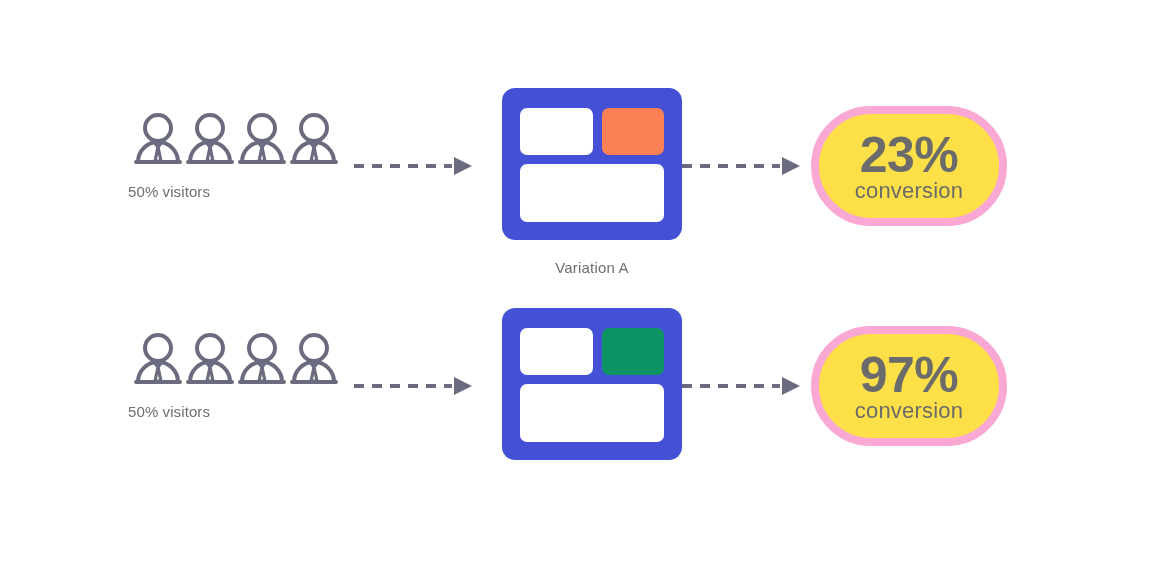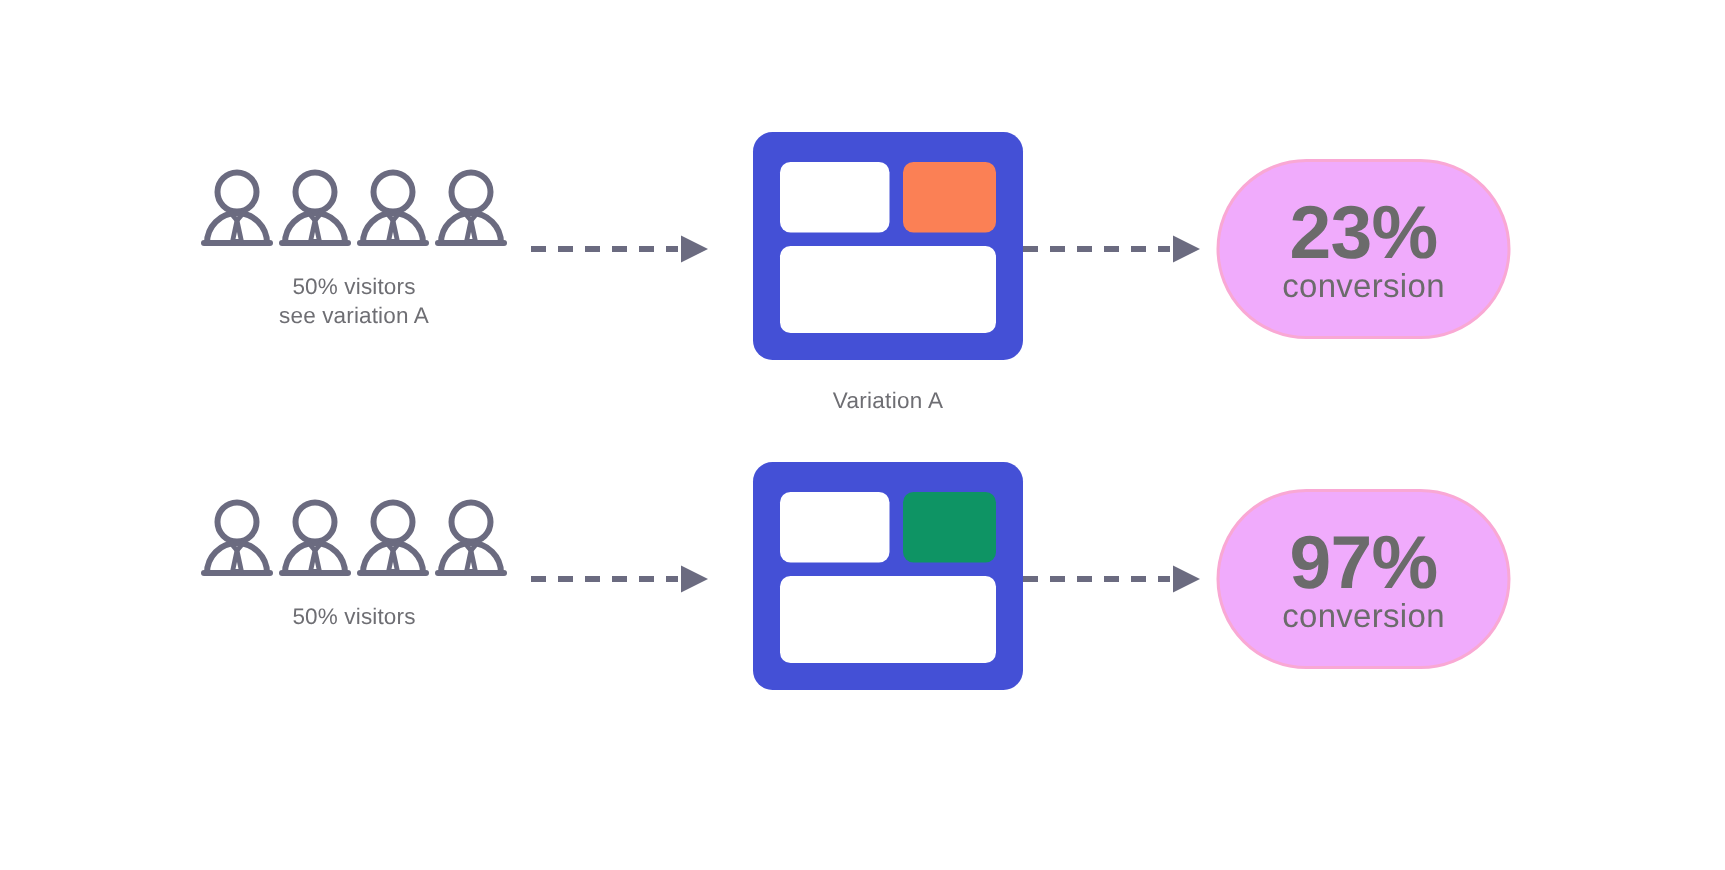--- a/index.html
+++ b/index.html
@@ -31,21 +31,20 @@
   }
   .flow-row.row-a { top: 60px; }
   .flow-row.row-b { top: 280px; }
 
   
   .visitors {
     position: absolute;
     left: 128px;
     top: 50px;
     width: 216px;
-    text-align: center;
   }
   .visitor-icons {
     display: flex;
     justify-content: center;
     align-items: flex-end;
     gap: 0px;
     height: 56px;
   }
   .visitor-icons svg { display: block; }
 
@@ -115,28 +114,28 @@
     letter-spacing: 0.2px;
   }
 
   
   .conversion {
     position: absolute;
     left: 811px;
     top: 46px;
     width: 196px;
     height: 120px;
-    border: 2px solid #f9a8d4;
+    border: 8px solid #f9a8d4;
     border-radius: 60px;
     box-sizing: border-box;
     display: flex;
     flex-direction: column;
     align-items: center;
     justify-content: center;
-    background: #f0abfc;
+    background: #fde047;
   }
   .conversion-value {
     font-size: 50px;
     font-weight: bold;
     color: #6b6b6b;
     line-height: 1;
     letter-spacing: -0.5px;
   }
   .conversion-label {
     margin-top: 0;
@@ -187,21 +186,20 @@
             <circle cx="26" cy="18" r="13" fill="none" stroke="#6b6b80" stroke-width="4"></circle>
             <path d="M6 52 A20 20 0 0 1 46 52" fill="none" stroke="#6b6b80" stroke-width="4"></path>
             <line x1="4" y1="52" x2="48" y2="52" stroke="#6b6b80" stroke-width="4" stroke-linecap="round"></line>
             <path d="M21 31 L26 37 L31 31" fill="none" stroke="#6b6b80" stroke-width="3.2" stroke-linejoin="round"></path>
             <path d="M26 37 L23 51 L26 51 L29 51 Z" fill="none" stroke="#6b6b80" stroke-width="3.2" stroke-linejoin="round"></path>
           </svg>
         </span>
       </div>
       <div class="visitors-caption">
         <span class="line">50% visitors</span>
-        <span class="line">see variation A</span>
       </div>
     </div>
 
     <div class="arrow arrow-1">
       <svg width="122" height="22" viewBox="0 0 122 22">
         <line x1="2" y1="11" x2="100" y2="11" stroke="#6b6b80" stroke-width="4" stroke-dasharray="10 8" stroke-linecap="butt"></line>
         <path d="M102 2 L120 11 L102 20 Z" fill="#6b6b80"></path>
       </svg>
     </div>
 

